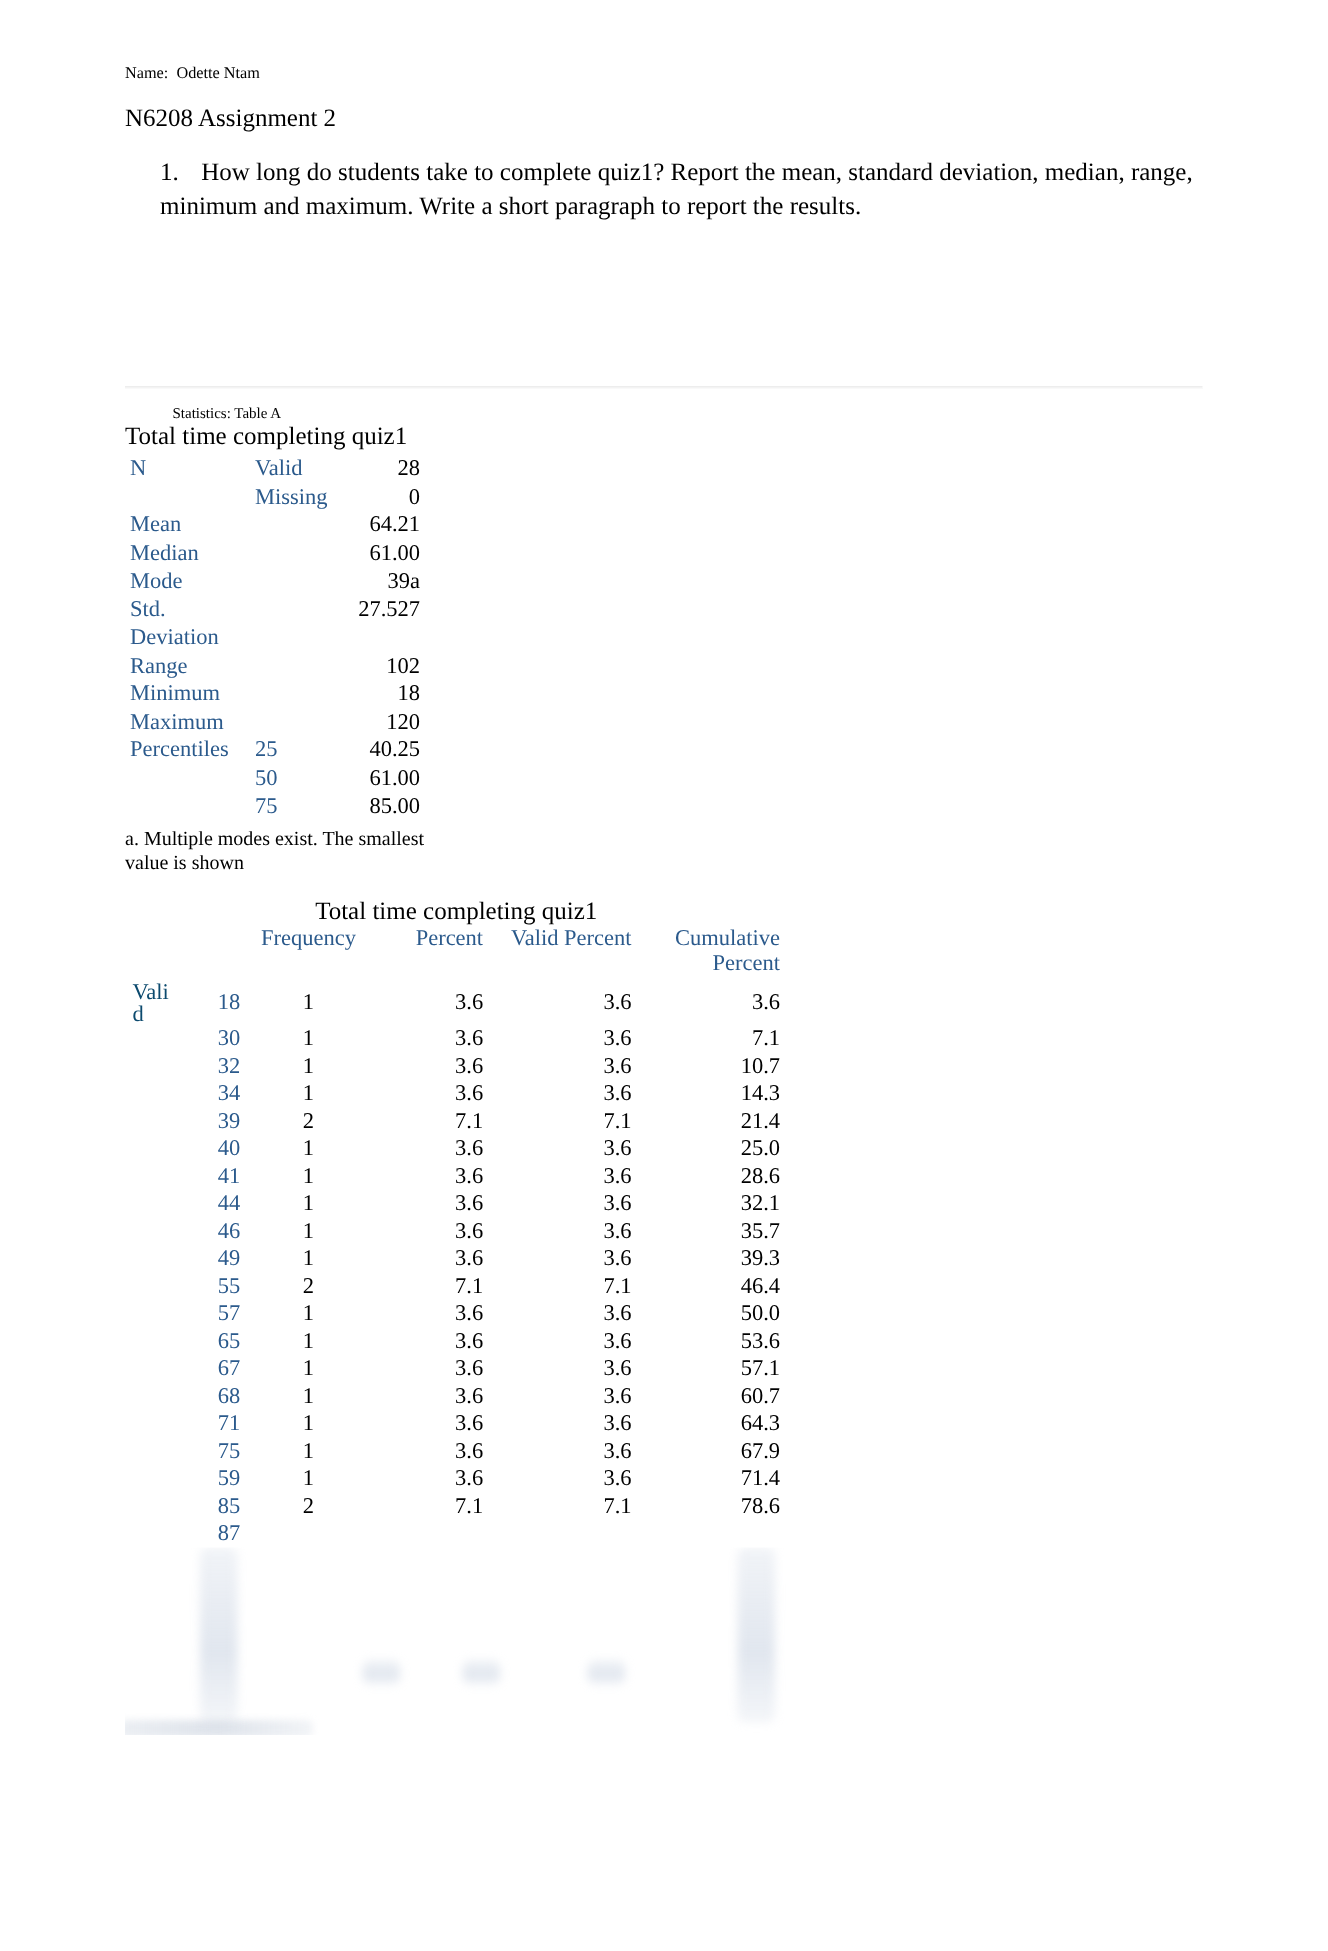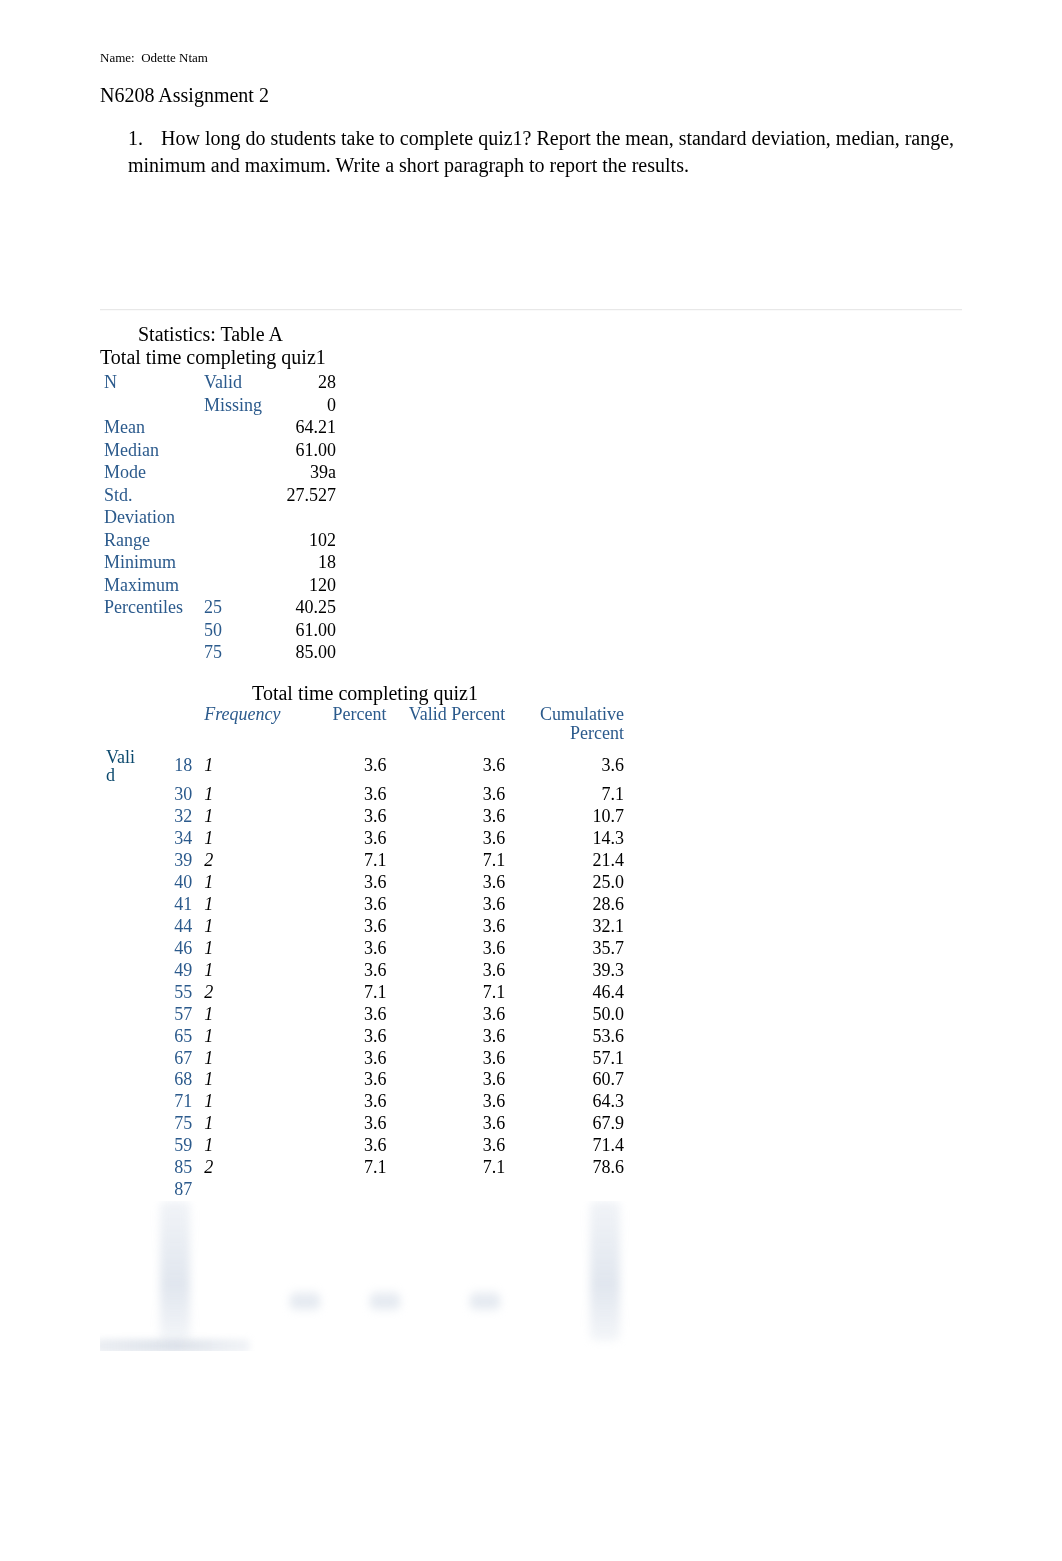--- a/index.html
+++ b/index.html
@@ -38,21 +38,21 @@
   .section-shadow {
     border-top: 1px solid #e8e8e8;
     box-shadow: 0 -6px 8px -6px rgba(0,0,0,0.05) inset;
     height: 2px;
     margin-bottom: 6px;
   }
   .stats-wrap {
     width: 270px;
   }
   .stats-title {
-    font-size: 20px;
+    font-size: 12px;
     text-align: left;
     padding-left: 38px;
     padding-top: 6px;
   }
   .stats-sub {
     font-size: 20px;
     padding-top: 0px;
     padding-bottom: 2px;
   }
   .stats-table {
@@ -98,21 +98,21 @@
     vertical-align: top;
     text-align: center;
     line-height: 1.1;
   }
   .freq-table td {
     padding: 0px 6px;
     line-height: 1.22;
   }
   .freq-table .col-group { width: 40px; color:#0c4a6e; text-align:left; vertical-align: top;}
   .freq-table .col-cat { width: 50px; color:#2b5a8c; text-align:right; }
-  .freq-table .col-freq { width: 90px; text-align:left;font-style:italic; }
+  .freq-table .col-freq { width: 90px; text-align:center; }
   .freq-table .col-pct { width: 90px; text-align:right; }
   .freq-table .col-vpct { width: 110px; text-align:right; }
   .freq-table .col-cpct { width: 110px; text-align:right; }
 
   .blur-zone {
     position: relative;
     height: 150px;
     margin-top: 0px;
     overflow: hidden;
   }
@@ -216,20 +216,21 @@
             <td class="c1 spss-blue">50</td>
             <td class="c2">61.00</td>
           </tr>
           <tr>
             <td class="c0 spss-blue"></td>
             <td class="c1 spss-blue">75</td>
             <td class="c2">85.00</td>
           </tr>
         </tbody>
     </table>
+    <div class="footnote">a. Multiple modes exist. The smallest value is shown</div>
   </div>
 
   <div class="freq-wrap">
     <div class="freq-title">Total time completing quiz1</div>
     <table class="freq-table">
       <thead>
         <tr>
           <th class="col-group"></th>
           <th class="col-cat"></th>
           <th class="col-freq">Frequency</th>

